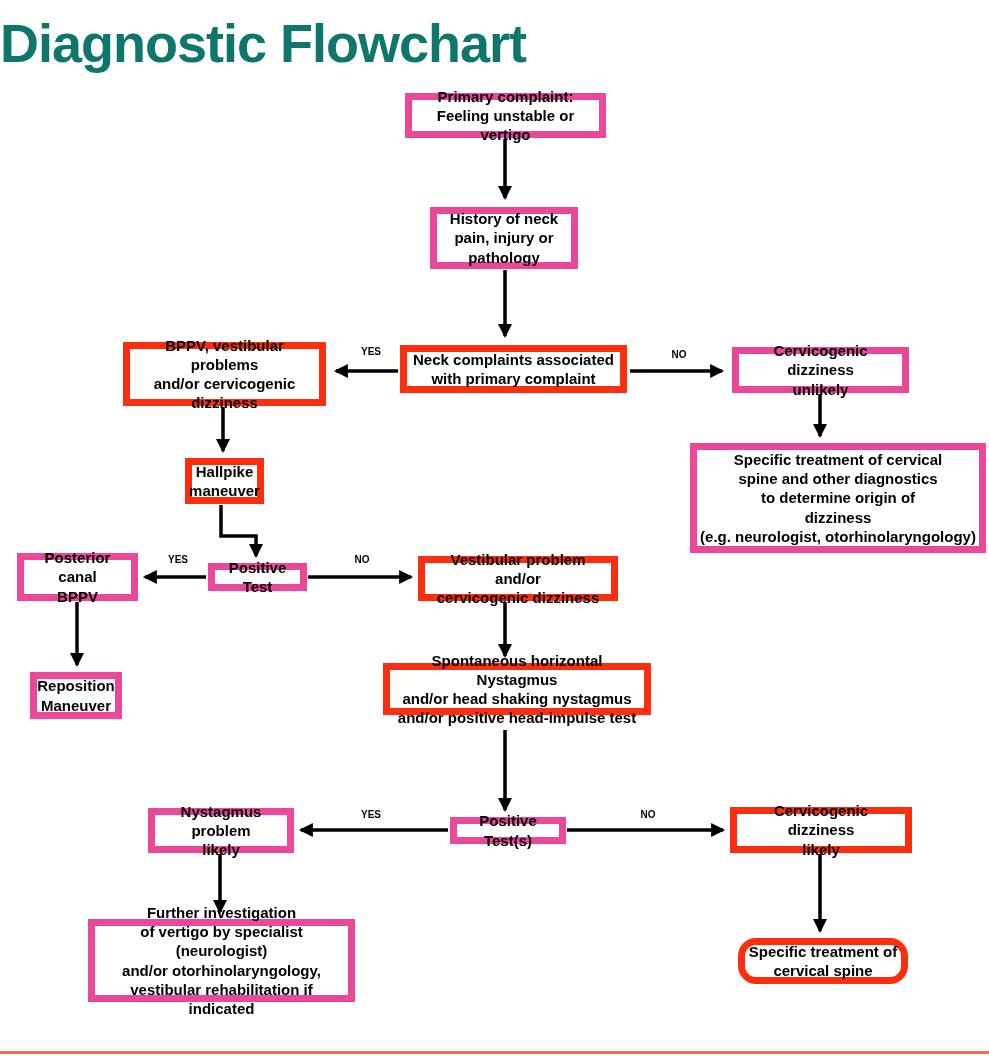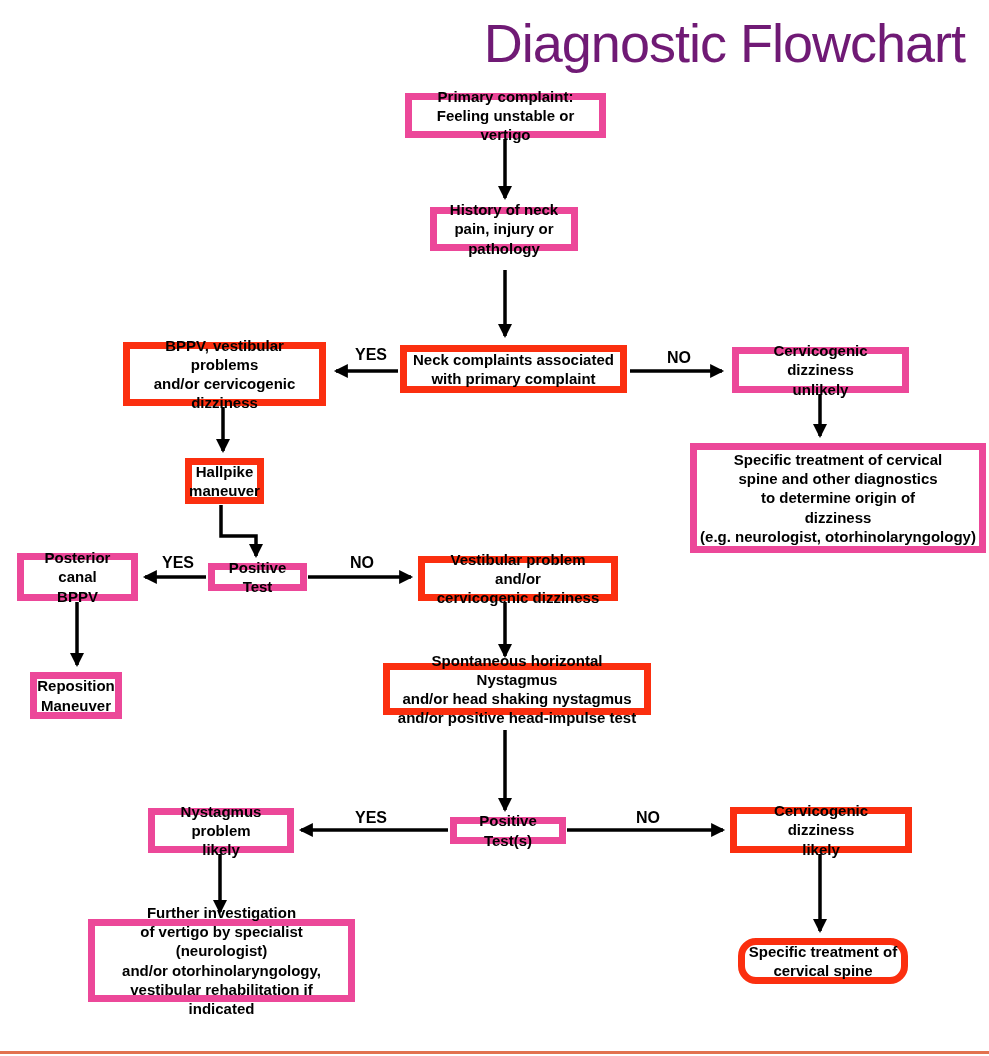--- a/index.html
+++ b/index.html
@@ -14,24 +14,24 @@
   #arrows {
     position: absolute;
     left: 0; top: 0;
     width: 989px; height: 1056px;
     pointer-events: none;
   }
   .title {
     position: absolute;
     left: 0; top: 12px;
     width: 965px;
-    text-align: right;
+    text-align: left;
     font-size: 54px;
-    font-weight: normal;
-    color: #701a75;
+    font-weight: bold;
+    color: #0f766e;
     letter-spacing: -1px;
   }
   .node {
     position: absolute;
     display: flex;
     align-items: center;
     justify-content: center;
     text-align: center;
     box-sizing: border-box;
     background: #ffffff;
@@ -40,34 +40,34 @@
     font-size: 15px;
     font-weight: bold;
     line-height: 1.27;
     white-space: pre-line;
     padding: 1px 2px;
   }
   .node.red { border-color: #fb2f0f; }
   .edge-label {
     position: absolute;
     transform: translateX(-50%);
-    font-size: 16px;
+    font-size: 10px;
     font-weight: bold;
     color: #000000;
   }
   .footer-rule {
     position: absolute;
     left: 0; top: 1051px;
     width: 989px; height: 3px;
     background: #e2714f;
   }
 
   
   #n-primary        { left:405px; top:93px;  width:201px; height:45px; }
-  #n-history        { left:430px; top:207px; width:148px; height:44px; }
+  #n-history        { left:430px; top:207px; width:148px; height:62px; }
   #n-neck           { left:400px; top:345px; width:227px; height:48px; }
   #n-bppv           { left:123px; top:342px; width:203px; height:64px; }
   #n-cerv-unlikely  { left:732px; top:347px; width:177px; height:46px; }
   #n-spec-diag      { left:690px; top:443px; width:296px; height:110px; }
   #n-hallpike       { left:185px; top:458px; width:79px;  height:46px; }
   #n-positive-test  { left:208px; top:563px; width:99px;  height:28px; }
   #n-posterior      { left:17px;  top:553px; width:121px; height:48px; }
   #n-vest-cerv      { left:418px; top:556px; width:200px; height:45px; }
   #n-reposition     { left:30px;  top:672px; width:92px;  height:47px; }
   #n-nystagmus      { left:383px; top:663px; width:268px; height:52px; }

